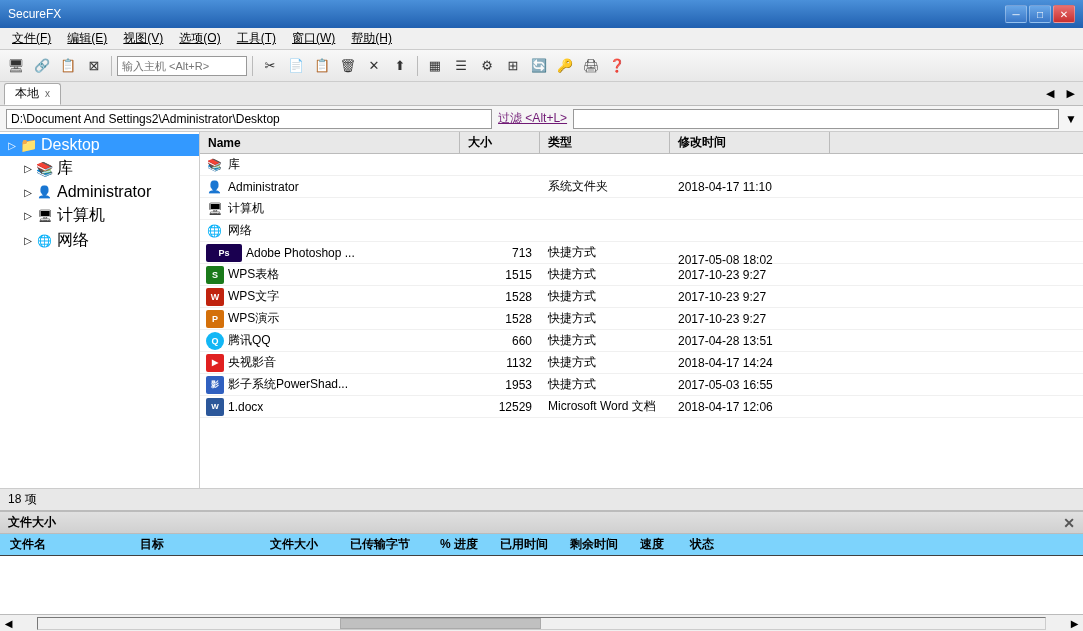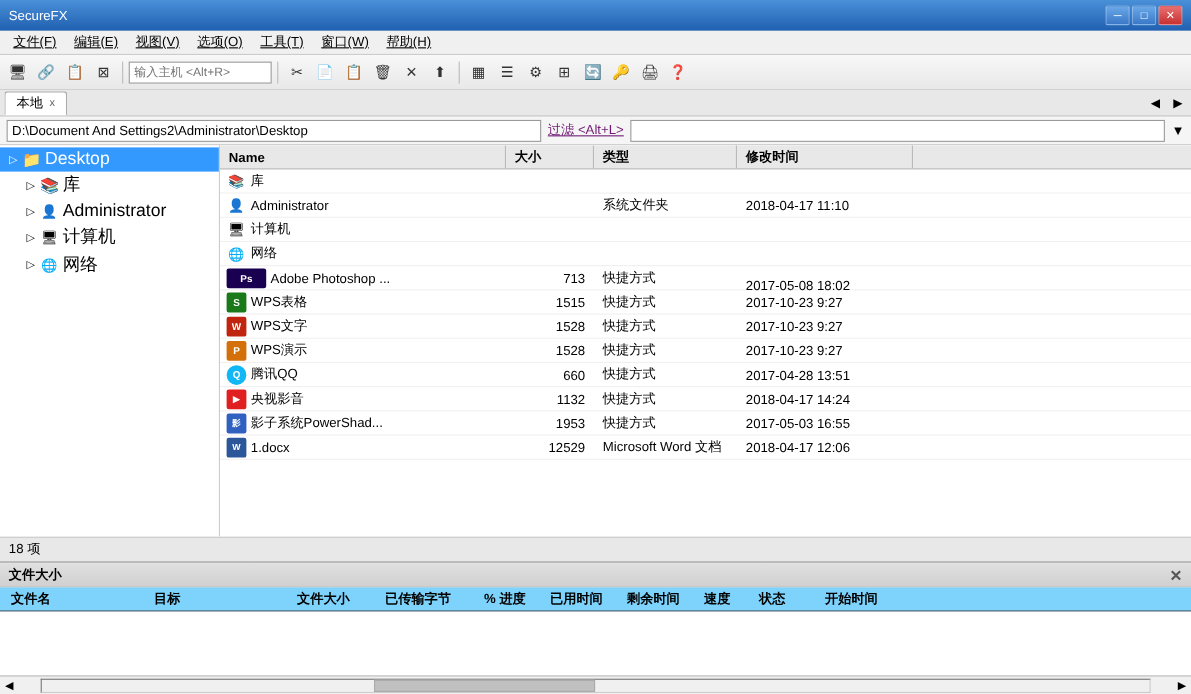--- a/index.html
+++ b/index.html
@@ -479,21 +479,20 @@
     <div id="transfer-cols">
       <span class="tcol" style="width:130px;">文件名</span>
       <span class="tcol" style="width:130px;">目标</span>
       <span class="tcol" style="width:80px;">文件大小</span>
       <span class="tcol" style="width:90px;">已传输字节</span>
       <span class="tcol" style="width:60px;">% 进度</span>
       <span class="tcol" style="width:70px;">已用时间</span>
       <span class="tcol" style="width:70px;">剩余时间</span>
       <span class="tcol" style="width:50px;">速度</span>
       <span class="tcol" style="width:60px;">状态</span>
-      <span class="tcol" style="flex:1;">开始时间</span>
     </div>
     <div id="transfer-body"></div>
   </div>
 
   <div id="hscrollbar">
     <span style="width:17px;text-align:center;cursor:pointer;font-size:10px;">◀</span>
     <div class="hscroll-track">
       <div class="hscroll-thumb"></div>
     </div>
     <span style="width:17px;text-align:center;cursor:pointer;font-size:10px;">▶</span>

